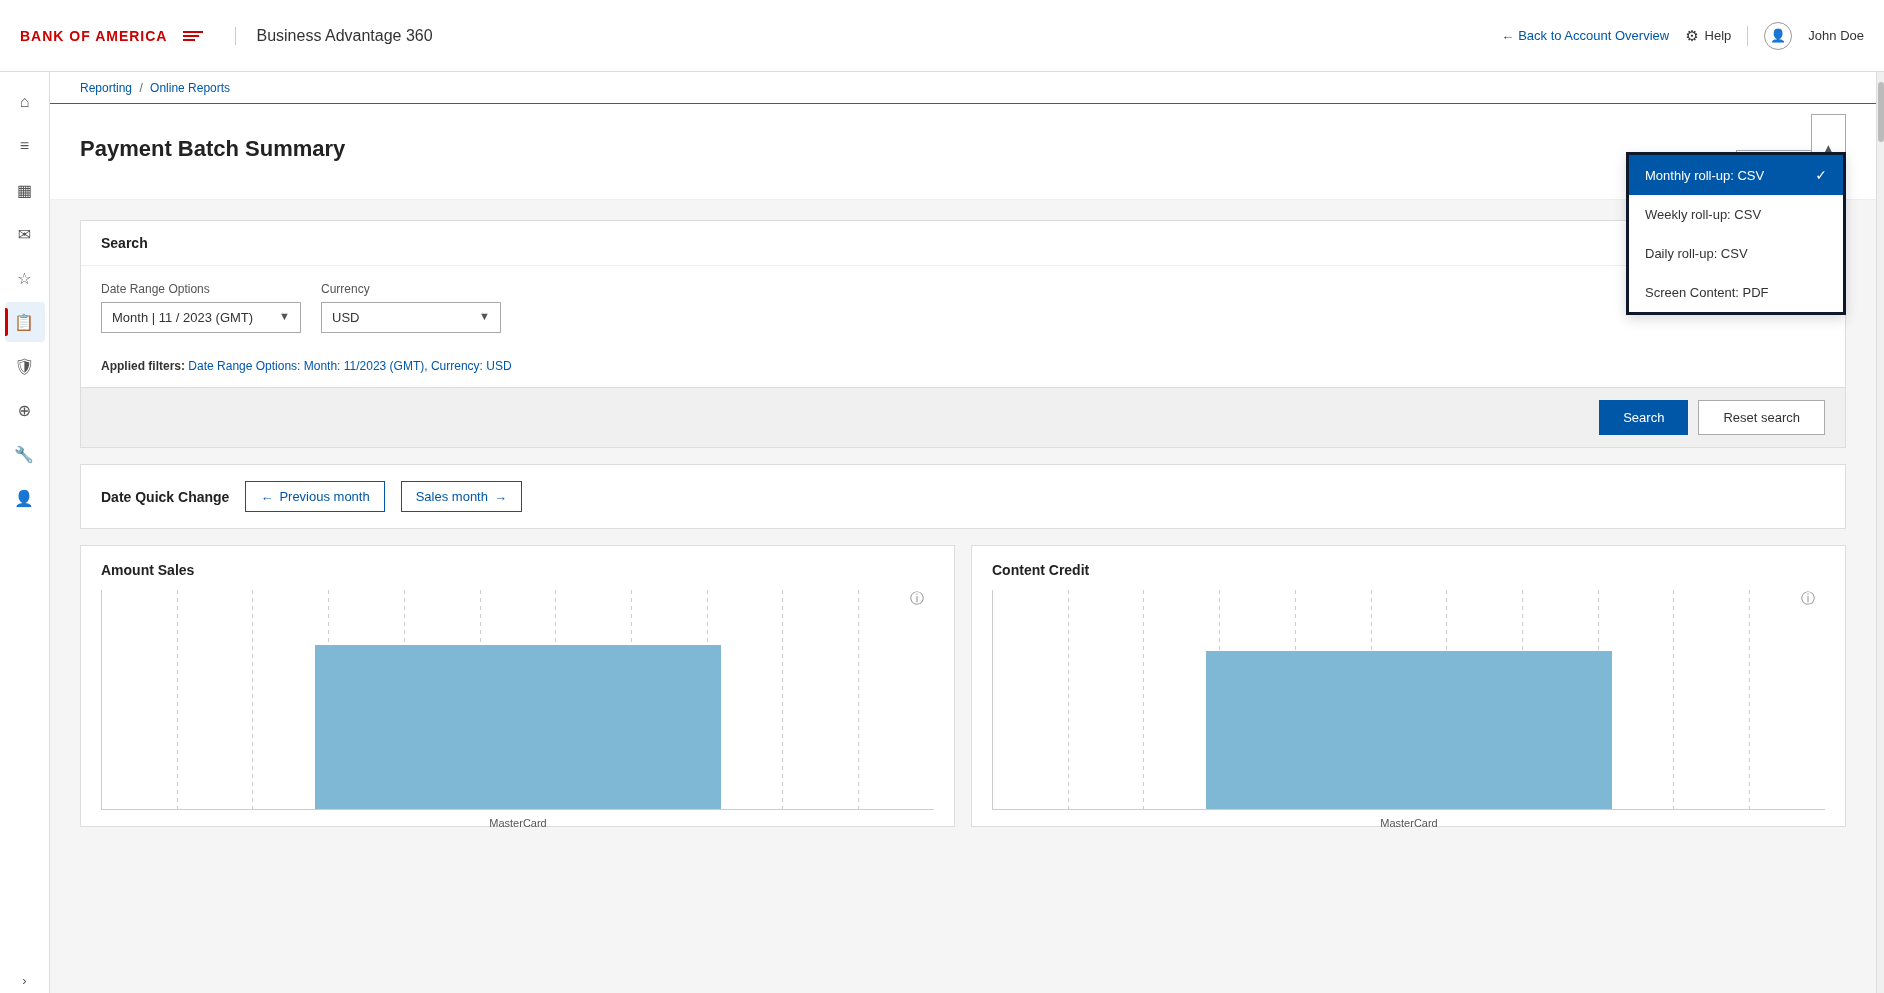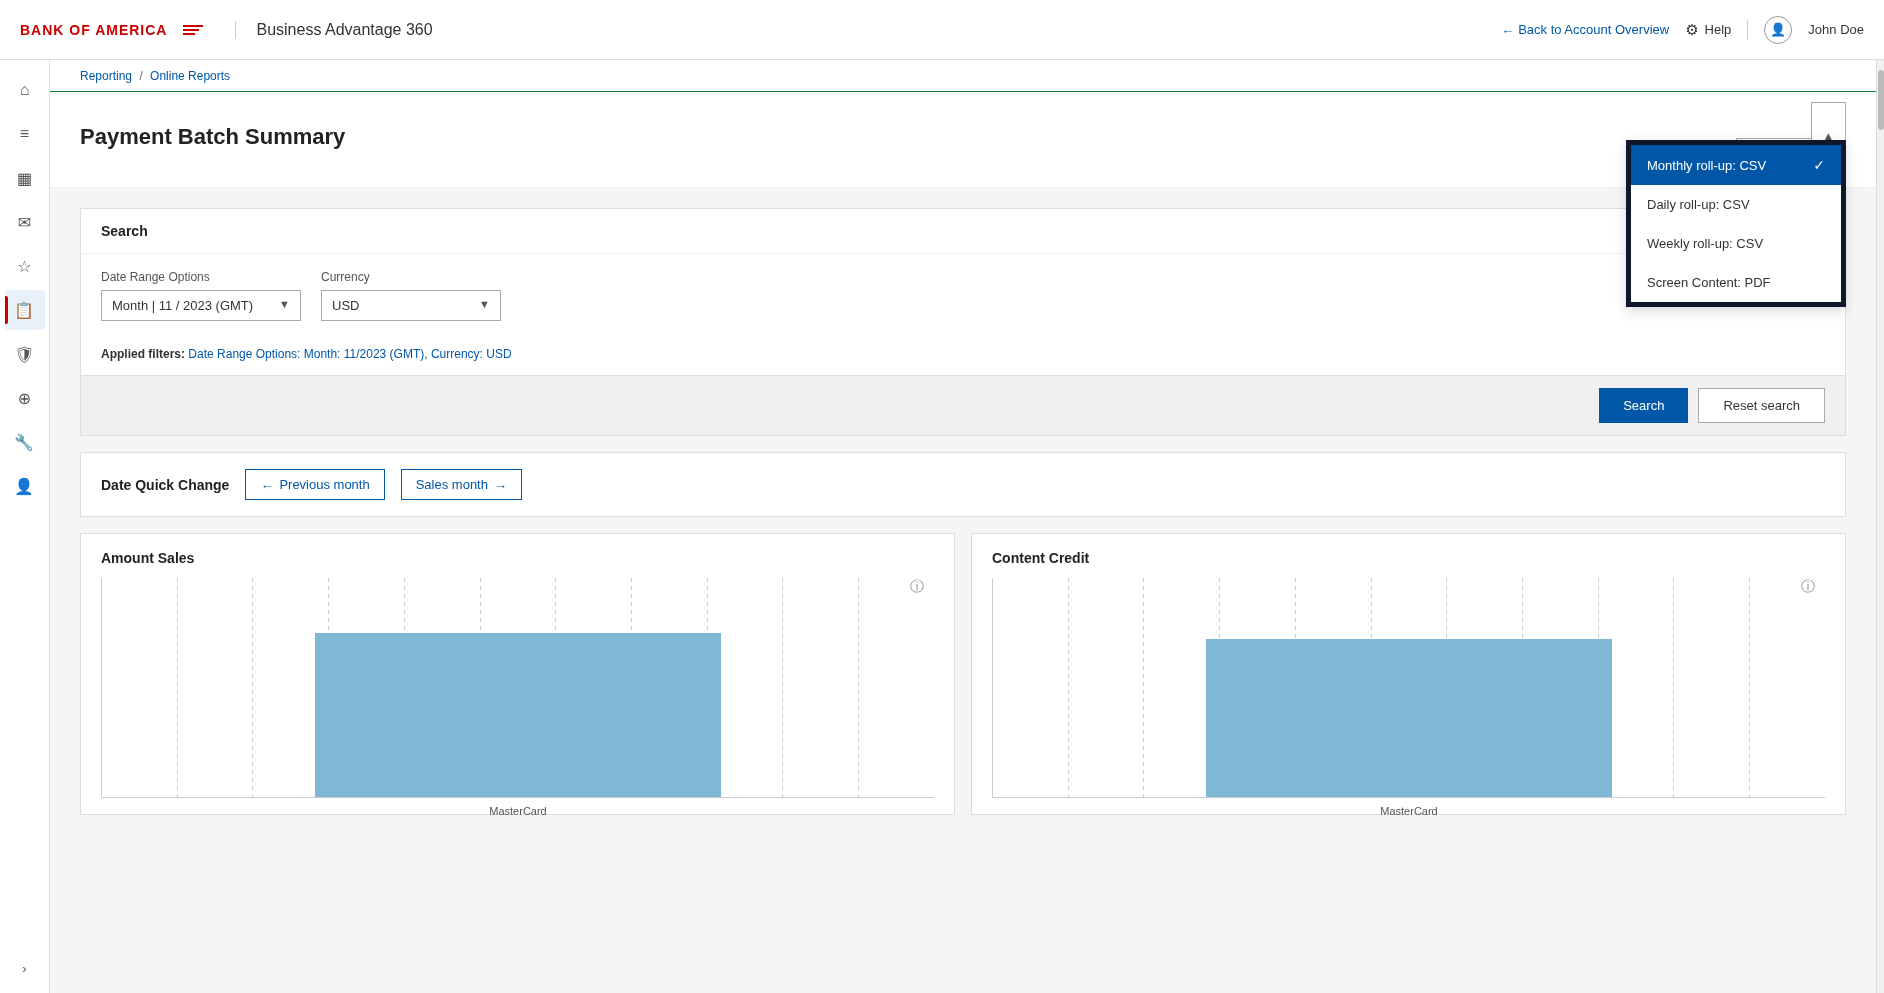--- a/index.html
+++ b/index.html
@@ -1,21 +1,21 @@
 <!DOCTYPE html>
 <html><head>
   <meta charset="utf-8">
   <style>
     * { box-sizing: border-box; margin: 0; padding: 0; }
     body { font-family: Arial, sans-serif; font-size: 13px; background: #f5f5f5; color: #333; overflow-x: hidden; }
 
     
     .top-nav {
       background: #fff;
-      height: 60px;
+      height: 72px;
       display: flex;
       align-items: center;
       padding: 16px 20px;
       border-bottom: 1px solid #ddd;
       position: relative;
       z-index: 10;
     }
     .top-nav-logo {
       display: flex;
       align-items: center;
@@ -194,21 +194,21 @@
       color: #555;
     }
 
     
     .export-dropdown {
       position: absolute;
       top: 38px;
       right: 0;
       width: 220px;
       background: #fff;
-      border: 5px solid #0f172a;
+      border: 3px solid #0f172a;
       box-shadow: 0 4px 12px rgba(0,0,0,0.15);
       z-index: 100;
     }
     .export-dropdown-item {
       padding: 12px 16px;
       cursor: pointer;
       font-size: 13px;
       color: #333;
       display: flex;
       align-items: center;
@@ -515,24 +515,24 @@
         <button class="export-chevron">
           <span>▲</span>
         </button>
 
         <div class="export-dropdown">
           <div class="export-dropdown-item selected">
             <span>Monthly roll-up: CSV</span>
             <span class="check-icon">✓</span>
           </div>
           <div class="export-dropdown-item">
+            <span>Weekly roll-up: CSV</span>
+          </div>
+          <div class="export-dropdown-item">
             <span>Daily roll-up: CSV</span>
-          </div>
-          <div class="export-dropdown-item">
-            <span>Weekly roll-up: CSV</span>
           </div>
           <div class="export-dropdown-item">
             <span>Screen Content: PDF</span>
           </div>
         </div>
       </div>
     </div>
 
     <div class="content-area">
 

